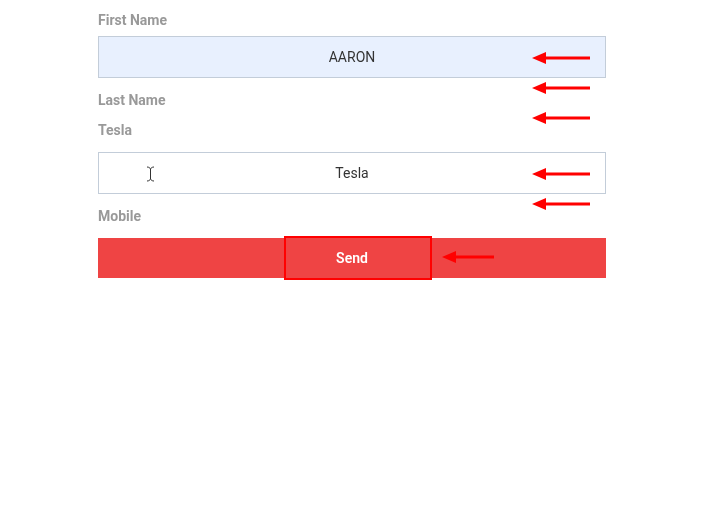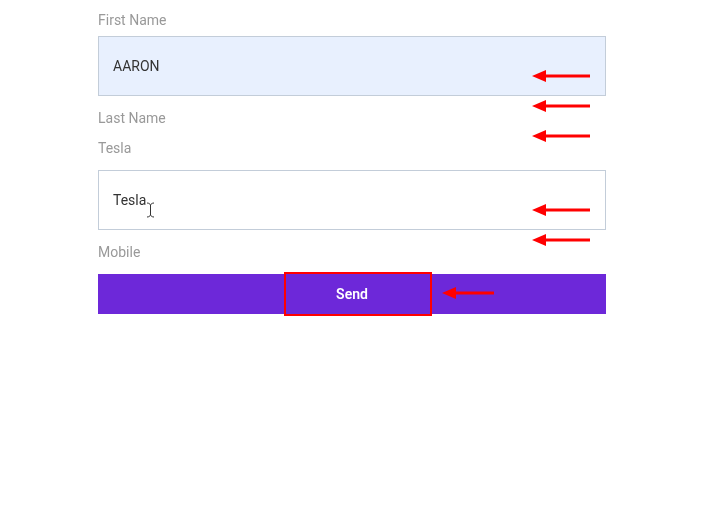--- a/index.html
+++ b/index.html
@@ -18,49 +18,50 @@
     }
     .form-group {
       margin-bottom: 14px;
       position: relative;
     }
     .form-label {
       display: block;
       color: #999999;
       font-size: 14px;
       margin-bottom: 8px;
-      font-weight: 400;
+      font-weight: 700;
     }
     .form-input {
       width: 100%;
-      height: 60px;
+      height: 42px;
       padding: 0 14px;
       font-size: 14px;
       color: #333333;
       border: 1px solid #c3cdd9;
       background: #e8f0fe;
       outline: none;
       font-family: inherit;
+      text-align: center;
     }
     .form-input.white-bg {
       background: #ffffff;
     }
     .arrow-annotation {
       position: absolute;
       right: 14px;
       bottom: 10px;
       pointer-events: none;
     }
     .arrow-svg {
       display: block;
     }
     .send-button {
       width: 100%;
       height: 40px;
-      background: #6d28d9;
+      background: #ef4444;
       color: #ffffff;
       border: none;
       font-size: 14px;
       font-weight: 600;
       cursor: pointer;
       position: relative;
       font-family: inherit;
     }
     .send-highlight {
       position: absolute;

